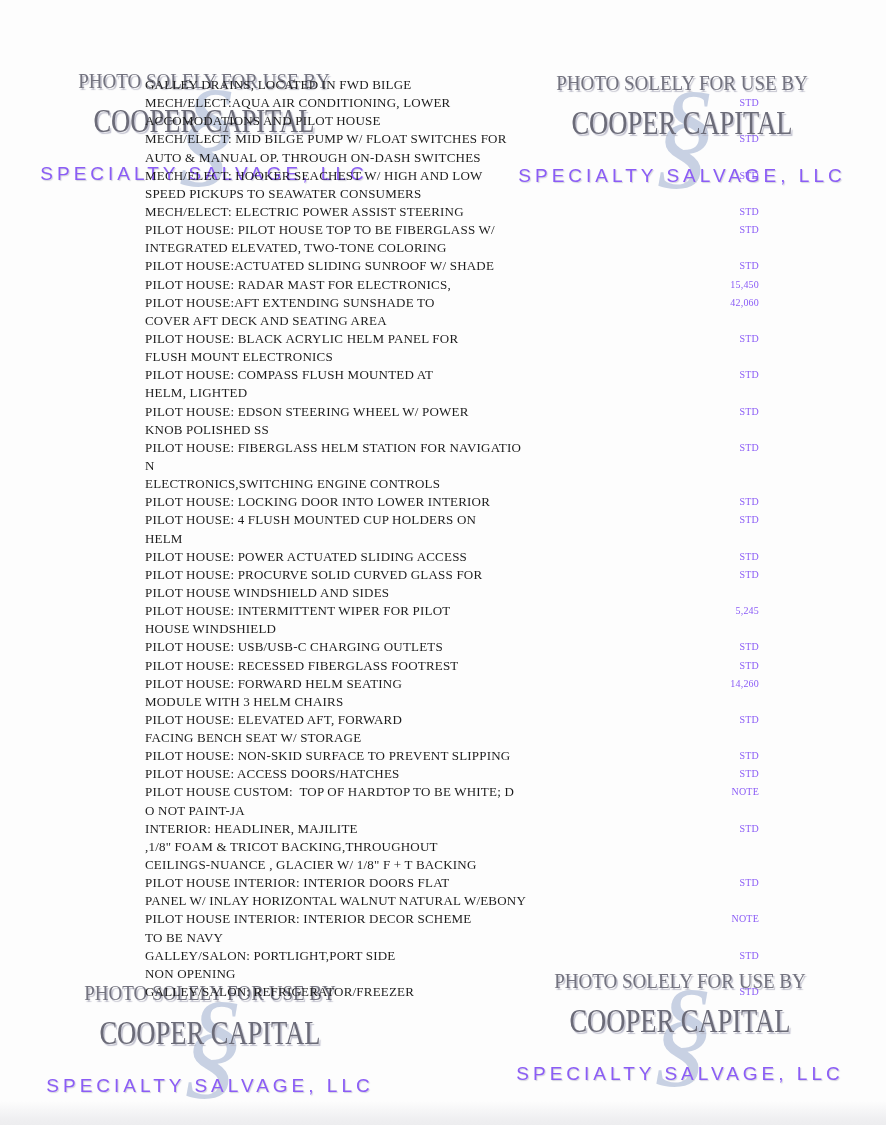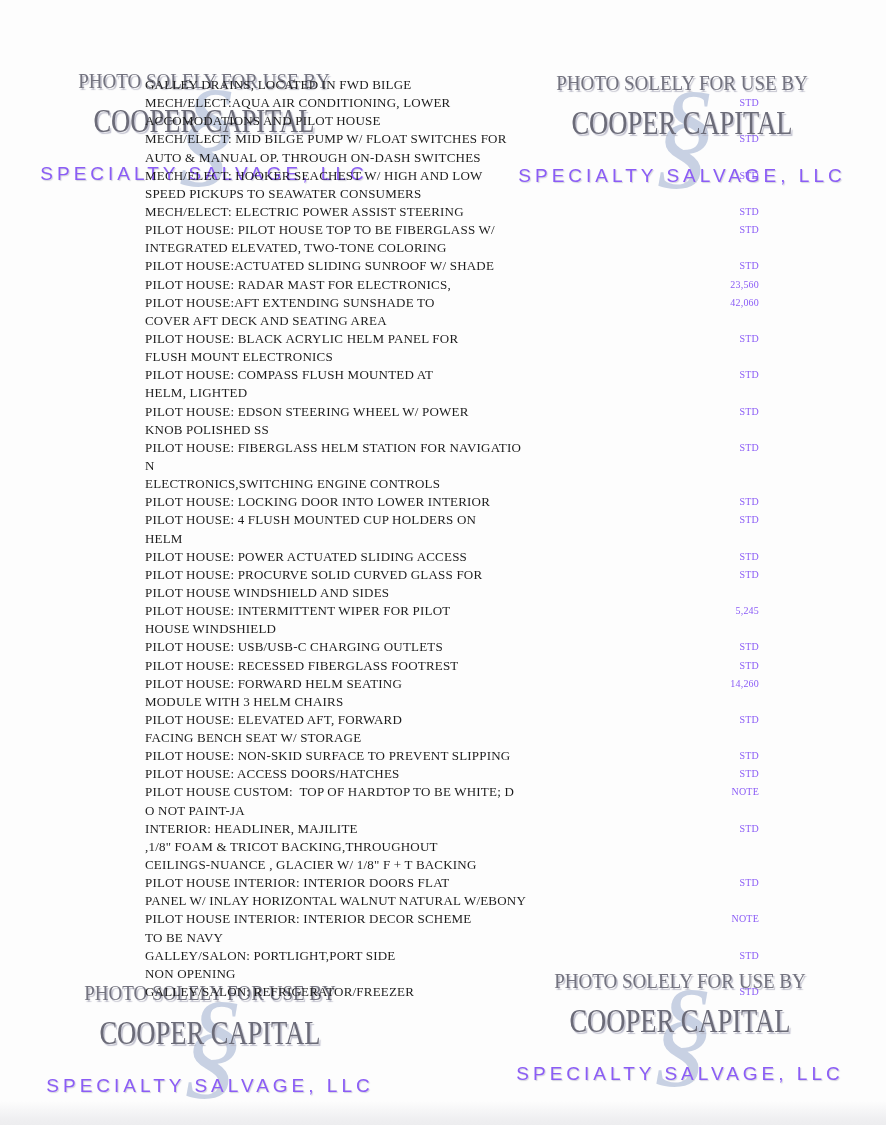--- a/index.html
+++ b/index.html
@@ -121,21 +121,21 @@
         <div class="spec-line">MECH/ELECT: ELECTRIC POWER ASSIST STEERING<span class="spec-val">STD</span></div>
       </div>
       <div class="spec-row">
         <div class="spec-line">PILOT HOUSE: PILOT HOUSE TOP TO BE FIBERGLASS W/<span class="spec-val">STD</span></div>
         <div class="spec-line">INTEGRATED ELEVATED, TWO-TONE COLORING</div>
       </div>
       <div class="spec-row">
         <div class="spec-line">PILOT HOUSE:ACTUATED SLIDING SUNROOF W/ SHADE<span class="spec-val">STD</span></div>
       </div>
       <div class="spec-row">
-        <div class="spec-line">PILOT HOUSE: RADAR MAST FOR ELECTRONICS,<span class="spec-val">23,560</span></div>
+        <div class="spec-line">PILOT HOUSE: RADAR MAST FOR ELECTRONICS,<span class="spec-val">15,450</span></div>
       </div>
       <div class="spec-row">
         <div class="spec-line">PILOT HOUSE:AFT EXTENDING SUNSHADE TO<span class="spec-val">42,060</span></div>
         <div class="spec-line">COVER AFT DECK AND SEATING AREA</div>
       </div>
       <div class="spec-row">
         <div class="spec-line">PILOT HOUSE: BLACK ACRYLIC HELM PANEL FOR<span class="spec-val">STD</span></div>
         <div class="spec-line">FLUSH MOUNT ELECTRONICS</div>
       </div>
       <div class="spec-row">

